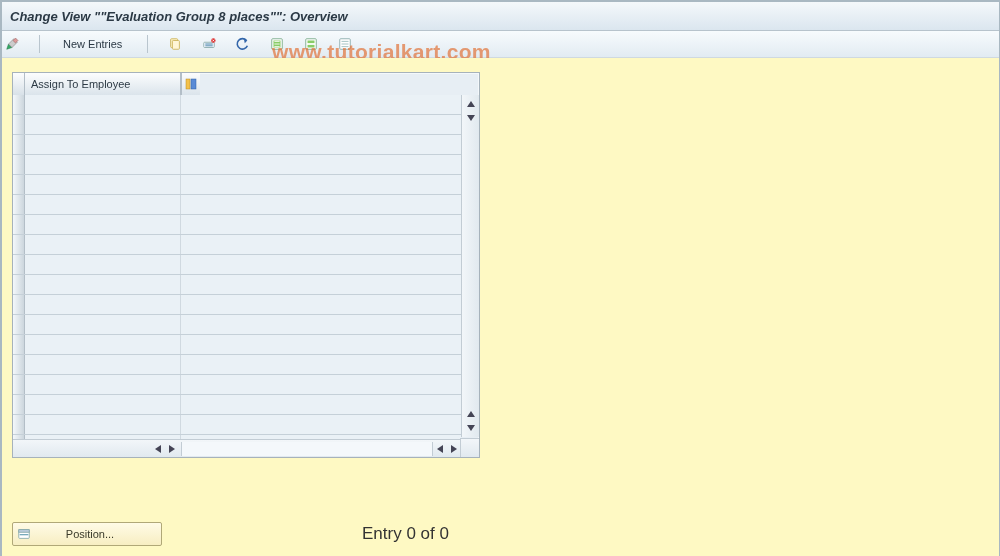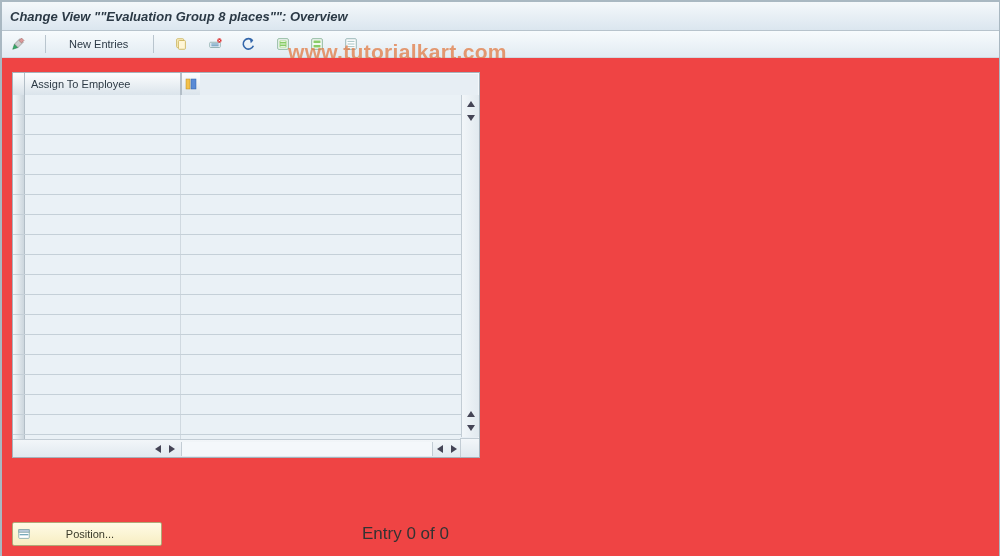--- a/index.html
+++ b/index.html
@@ -31,21 +31,21 @@
     color: #2b3945;
   }
 
   
   .toolbar {
     height: 26px;
     background: linear-gradient(#f7fbfd, #e2ebf2);
     border-bottom: 1px solid #cfd9e0;
     display: flex;
     align-items: center;
-    padding: 0 6px;
+    padding: 0 0;
     gap: 14px;
   }
   .tbtn {
     width: 20px; height: 20px;
     display: inline-flex;
     align-items: center; justify-content: center;
     border-radius: 2px;
     cursor: pointer;
   }
   .tbtn svg { width: 14px; height: 14px; display:block; }
@@ -68,29 +68,28 @@
     position: absolute;
     top: 38px;
     left: 270px;
     font-size: 21px;
     font-family: Arial, sans-serif;
     font-weight: 600;
     letter-spacing: 0.3px;
     color: rgba(225, 114, 56, 0.7);
     pointer-events: none;
     user-select: none;
-    margin-left: 16px;
   }
 
   
   .content {
     position: absolute;
     top: 56px;
     left: 0; right: 0; bottom: 0;
-    background: #ef4444;
+    background: #fef9c3;
     padding: 14px 10px 10px 10px;
     box-sizing: border-box;
   }
 
   
   .table-panel {
     position: relative;
     width: 466px;
     height: 384px;
     border: 1px solid #a6b2bb;

